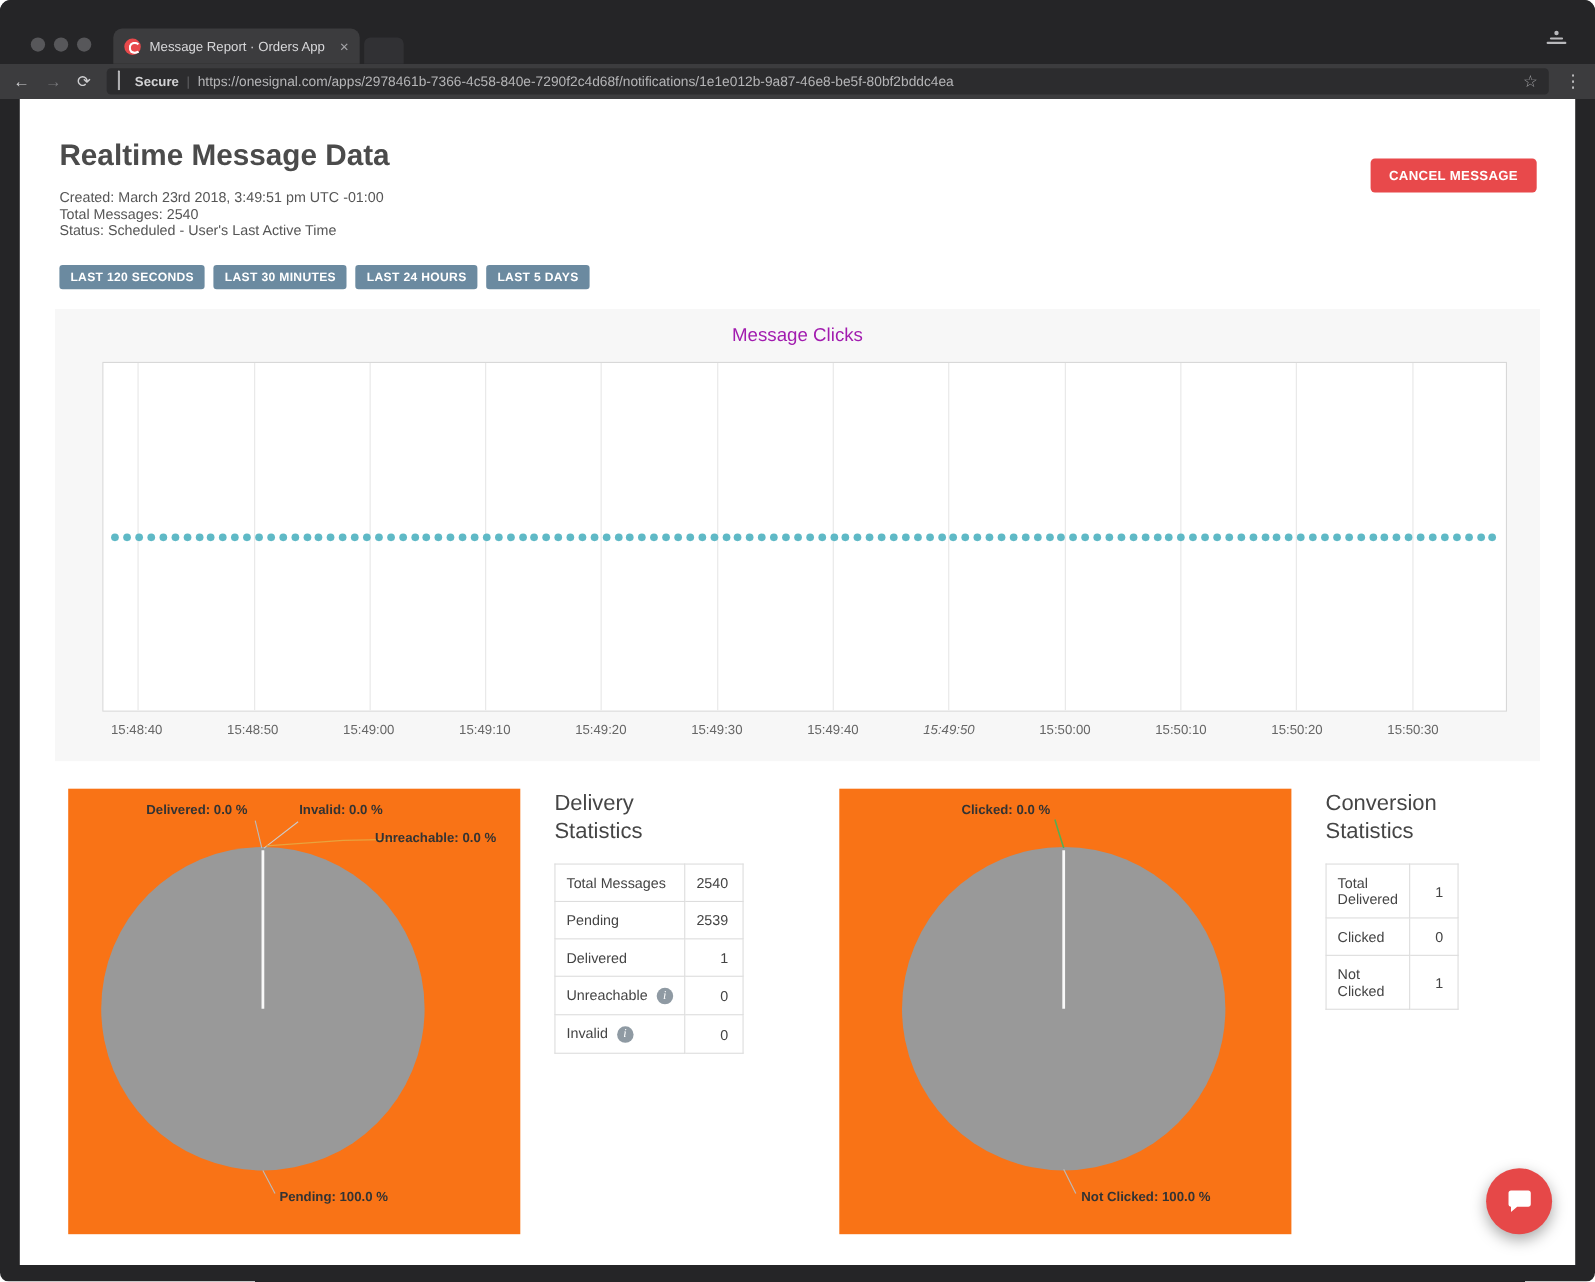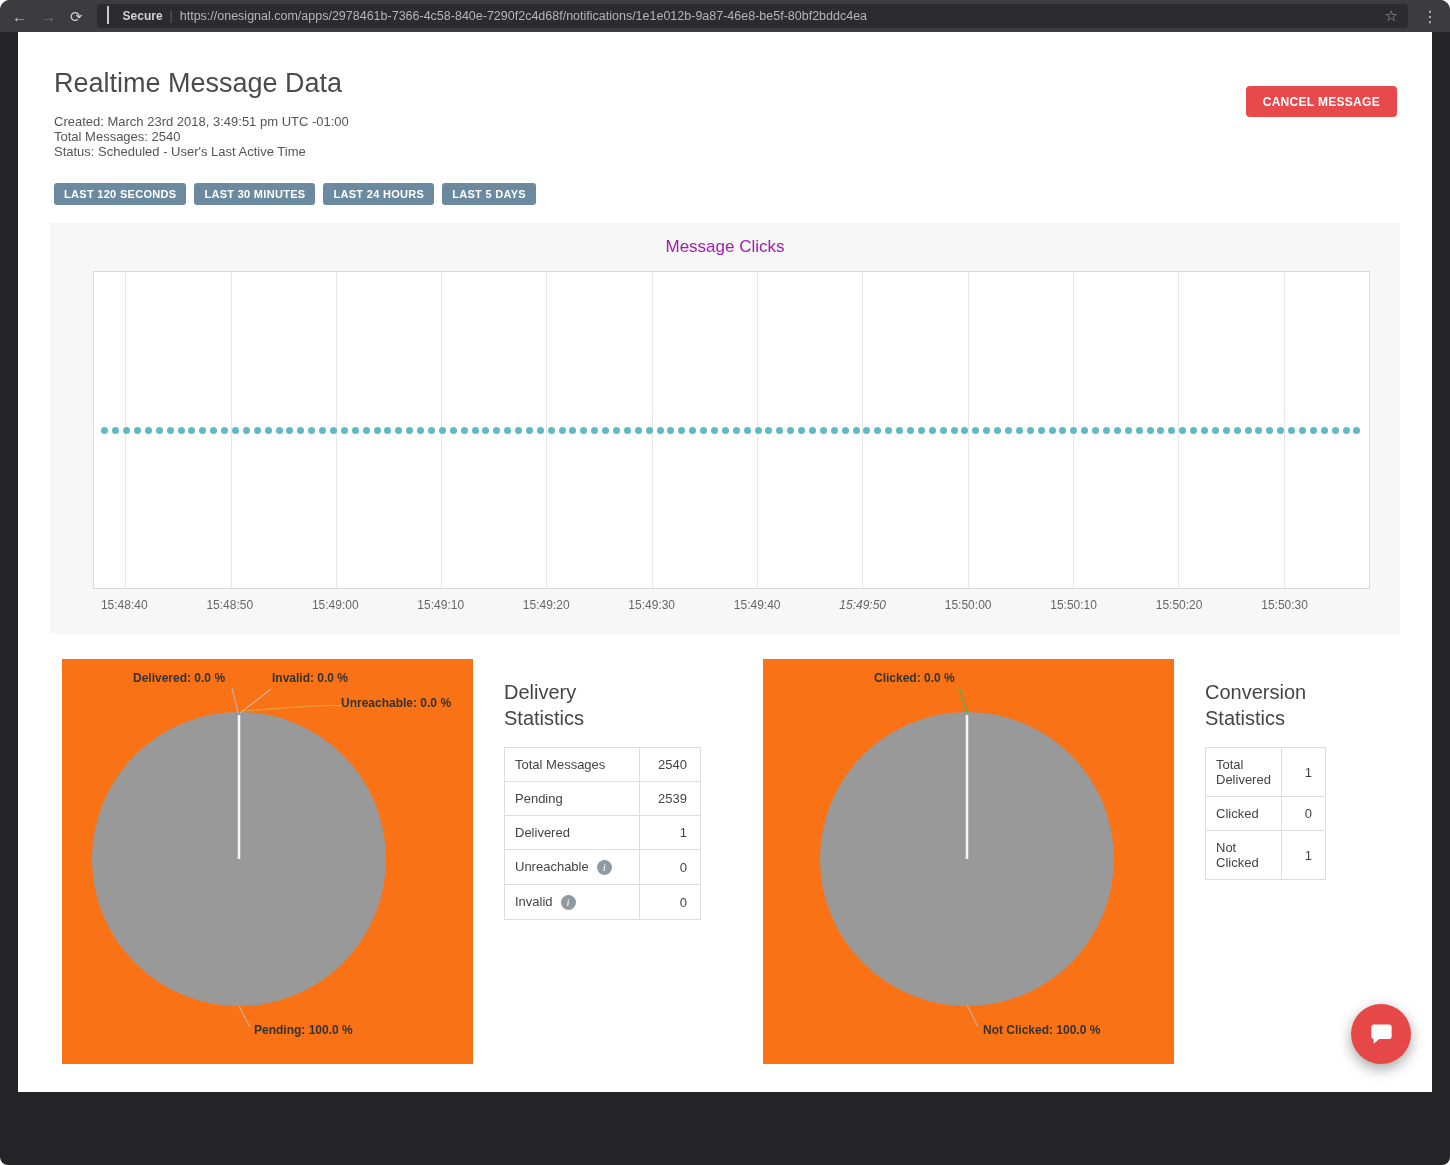--- a/index.html
+++ b/index.html
@@ -34,21 +34,21 @@
   .secure-label { color:#d2d2d4; font-size:12px; font-weight:bold; flex:0 0 auto; }
   .url-divider { color:#606063; font-size:12px; flex:0 0 auto; }
   .url-text { color:#b5b5b7; font-size:12.5px; white-space:nowrap; overflow:hidden; text-overflow:ellipsis; flex:1; }
   .star-icon { color:#a3a3a6; font-size:15px; flex:0 0 auto; }
   .kebab-icon { color:#c3c3c5; font-size:16px; }
 
   
   .page { position:relative; margin:0 18px; height:1060px; background:#fff; overflow:hidden; }
   .content { padding:0 32px; position:relative; height:100%; }
 
-  .page-title { margin:36px 0 0 4px; font-size:27px; font-weight:400; color:#4b4b4b; }
+  .page-title { margin:36px 0 0 4px; font-size:27px; font-weight:700; color:#4b4b4b; }
   .meta { margin:15px 0 0 4px; font-size:13px; color:#555; }
   .meta + .meta { margin-top:0; }
   .cancel-button { position:absolute; top:18px; right:35px; height:31px; background:#e8494b; border:none; color:#fff; font-family:inherit; font-size:12px; font-weight:bold; letter-spacing:.3px; padding:0 17px; border-radius:4px; cursor:pointer; }
 
   .range-row { margin:24px 0 0 4px; display:flex; gap:8px; }
   .range-button { height:22px; background:#6b8aa0; border:none; border-radius:3px; color:#fff; font-family:inherit; font-size:11px; font-weight:bold; letter-spacing:.3px; padding:0 10px; cursor:pointer; }
 
   
   .chart-panel { margin-top:18px; background:#f7f7f7; padding:14px 10px 18px; }
   .chart-title { text-align:center; font-size:17px; font-weight:normal; color:#a21caf; margin-bottom:14px; }
@@ -60,43 +60,61 @@
   .xtick { position:absolute; transform:translateX(-50%); font-size:12px; color:#666; white-space:nowrap; }
 
   
   .lower { display:flex; margin-top:25px; align-items:flex-start; }
   .pie-panel { position:relative; width:411px; height:405px; background:#f97316; flex:0 0 auto; }
   .pie-circle { position:absolute; left:30px; top:53px; width:294px; height:294px; border-radius:50%; background:#999999; }
   .pie-panel svg { position:absolute; left:0; top:0; }
   .pie-label { position:absolute; font-size:12px; font-weight:bold; color:#333; white-space:nowrap; }
 
   .stats-block { flex:0 0 auto; }
-  .stats-title { font-size:20px; font-weight:500; color:#454545; line-height:1.3; margin-top:20px; }
+  .stats-title { font-size:20px; font-weight:500; color:#454545; line-height:1.3; }
   .stats-table { border-collapse:collapse; margin-top:16px; background:#fff; }
   .stats-table td { border:1px solid #ddd; font-size:13px; color:#444; padding:9px 10px; vertical-align:middle; }
   .stats-table td.val { text-align:right; padding-right:13px; min-width:44px; }
   .info-icon { display:inline-block; width:15px; height:15px; margin-left:8px; border-radius:50%; background:#8f9aa3; color:#fff; font-family:"Liberation Serif","DejaVu Serif",serif; font-style:italic; font-size:11px; line-height:15px; text-align:center; vertical-align:middle; }
 
   .delivery-block { margin-left:31px; width:180px; }
   .delivery-block .stats-title { width:120px; }
-  .delivery-block .stats-table { width:197px; }
+  .delivery-block .stats-table { width:172px; }
   .conversion-block { margin-left:31px; width:110px; }
   .conversion-block .stats-title { width:110px; }
   .conversion-block .stats-table { width:97px; }
   .pie-left { margin-left:12px; }
   .pie-right { margin-left:79px; }
 
   
   .chat-launcher { position:absolute; right:21px; bottom:28px; width:60px; height:60px; border-radius:50%; background:#e64848; box-shadow:0 5px 14px rgba(0,0,0,.35); display:flex; align-items:center; justify-content:center; cursor:pointer; }
 </style>
 </head>
 <body>
 
 <div class="window">
 
+  <div class="titlebar">
+    <div class="traffic-lights">
+      <div class="traffic-light"></div>
+      <div class="traffic-light"></div>
+      <div class="traffic-light"></div>
+    </div>
+    <div class="tab">
+      <div class="favicon"></div>
+      <div class="tab-title">Message Report · Orders App</div>
+      <div class="tab-close">×</div>
+    </div>
+    <div class="tab-stub"></div>
+    <div class="titlebar-icon">
+      <span class="ti-dot"></span>
+        <span class="ti-bar1"></span>
+        <span class="ti-bar2"></span>
+    </div>
+  </div>
 
   <div class="toolbar">
     <span class="nav-icon">←</span>
     <span class="nav-icon dim">→</span>
     <span class="nav-icon">⟳</span>
     <div class="omnibox">
       <span class="lock"><span class="lock-shackle"></span><span class="lock-body"></span></span>
       <span class="secure-label">Secure</span>
       <span class="url-divider">|</span>
       <span class="url-text">https://onesignal.com/apps/2978461b-7366-4c58-840e-7290f2c4d68f/notifications/1e1e012b-9a87-46e8-be5f-80bf2bddc4ea</span>

